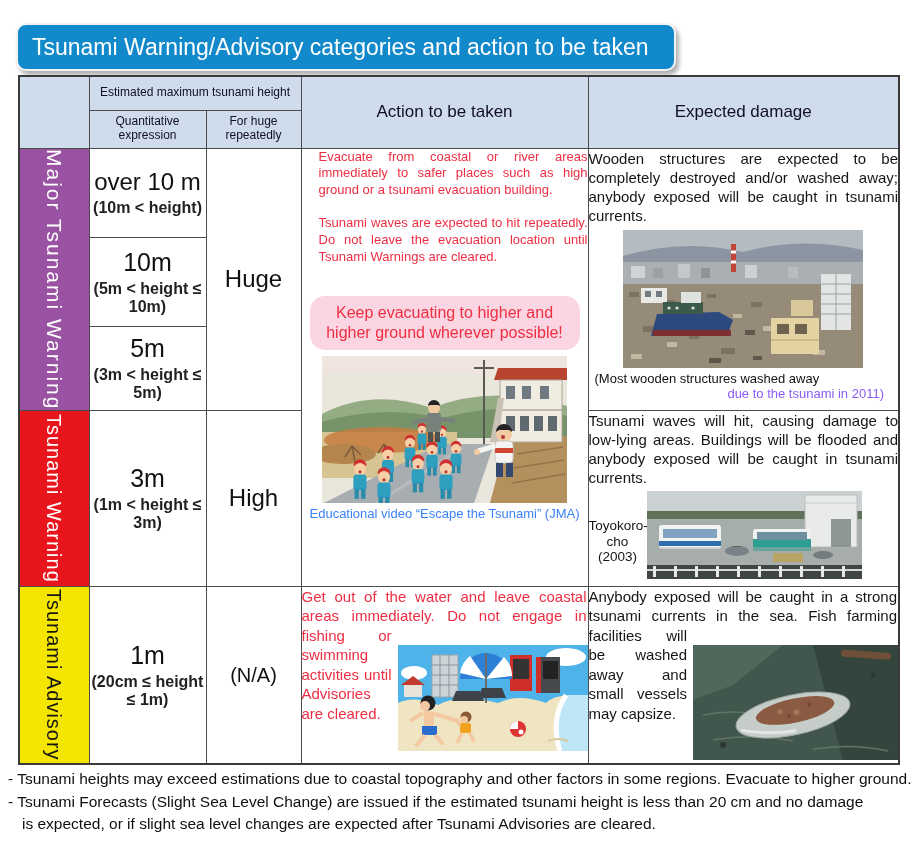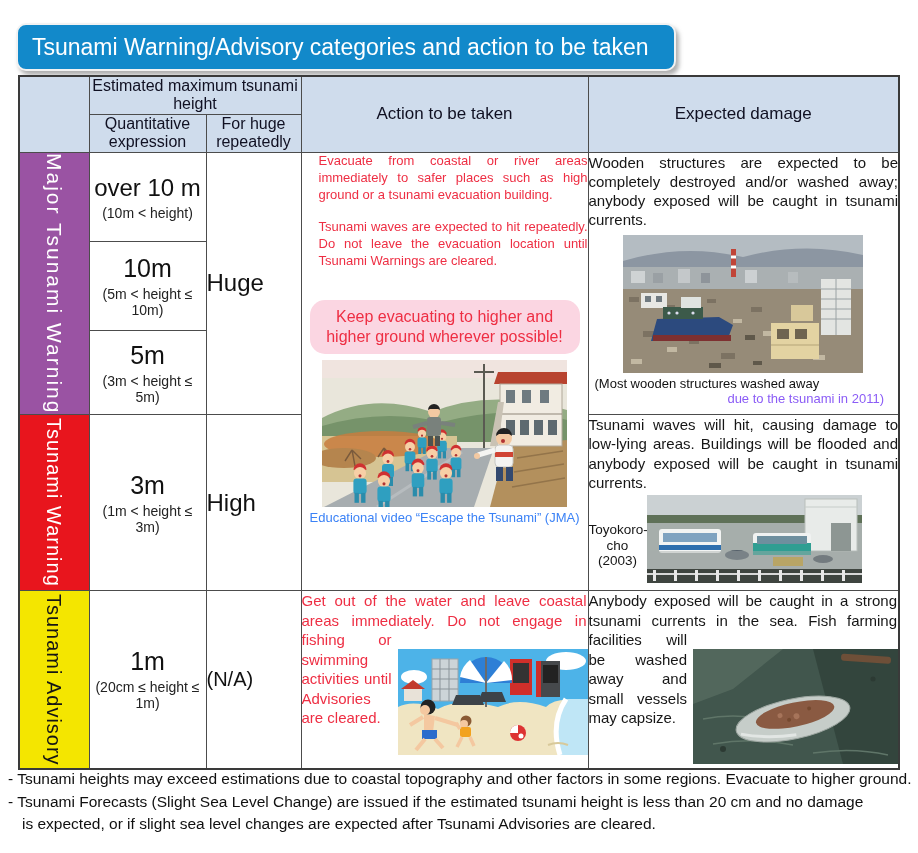--- a/index.html
+++ b/index.html
@@ -8,40 +8,40 @@
   
   .title-bar{position:absolute;left:16px;top:23px;width:642px;height:44px;background:#1289ca;
     border:2px solid #f2f2f2;border-radius:10px;box-shadow:3px 4px 4px rgba(110,110,110,.55);
     display:flex;align-items:center;padding-left:14px;color:#fff;font-size:23px;}
 
   
   table.main{position:absolute;left:18px;top:75px;border-collapse:collapse;table-layout:fixed;
     border:2px solid #3a3a3a;}
   table.main td,table.main th{border:1px solid #4c4c4c;padding:0;overflow:hidden;}
   th{background:#cfdcec;font-weight:normal;color:#101022;vertical-align:middle;text-align:center;}
-  .hdr-small{font-size:16px;line-height:1.15;}
+  .hdr-small{font-size:12px;line-height:1.15;}
   .hdr-big{font-size:17px;}
 
   tr.hr1{height:34px;} tr.hr2{height:38px;}
   tr.r1{height:87px;} tr.r2{height:86px;} tr.r3{height:82px;} tr.r4{height:176px;} tr.r5{height:178px;}
 
   
   td.cat{text-align:center;vertical-align:middle;}
   .vtext{writing-mode:vertical-rl;margin:0 auto;font-size:21px;letter-spacing:2px;line-height:1;}
   .cat-major{background:#9a53a3;color:#fff;}
   .cat-warning{background:#e8151d;color:#fff;}
   .cat-advisory{background:#f4e600;color:#151515;}
   .cat-warning .vtext,.cat-advisory .vtext{font-size:20px;letter-spacing:1px;}
 
   
   td.hcell{background:#fff;text-align:center;vertical-align:middle;}
   .h-val{font-size:25px;color:#111;}
   .h-val.big{font-size:24px;}
-  .h-range{font-size:14px;color:#222;margin-top:3px;}
-  td.gcell{background:#fff;vertical-align:middle;font-size:24px;color:#111;}
+  .h-range{font-size:16px;color:#222;margin-top:3px;font-weight:bold;}
+  td.gcell{background:#fff;text-align:center;vertical-align:middle;font-size:24px;color:#111;}
   td.gcell .na{font-size:20px;}
 
   
   td.acell{background:#fff;vertical-align:top;padding:7px 10px 4px 10px;}
   .red-para{color:#ee2e43;font-size:13px;line-height:1.3;text-align:justify;margin:0 0 16px 17px;}
   .callout{background:#fbd6e2;border-radius:15px;color:#ee2e43;font-size:16px;line-height:1.25;
     text-align:center;padding:7px 6px;margin:30px 8px 6px 8px;}
   .cartoon{display:block;margin:2px auto 3px auto;}
   .caption{font-size:13px;color:#3b82f6;text-align:center;margin-top:2px;}
 

